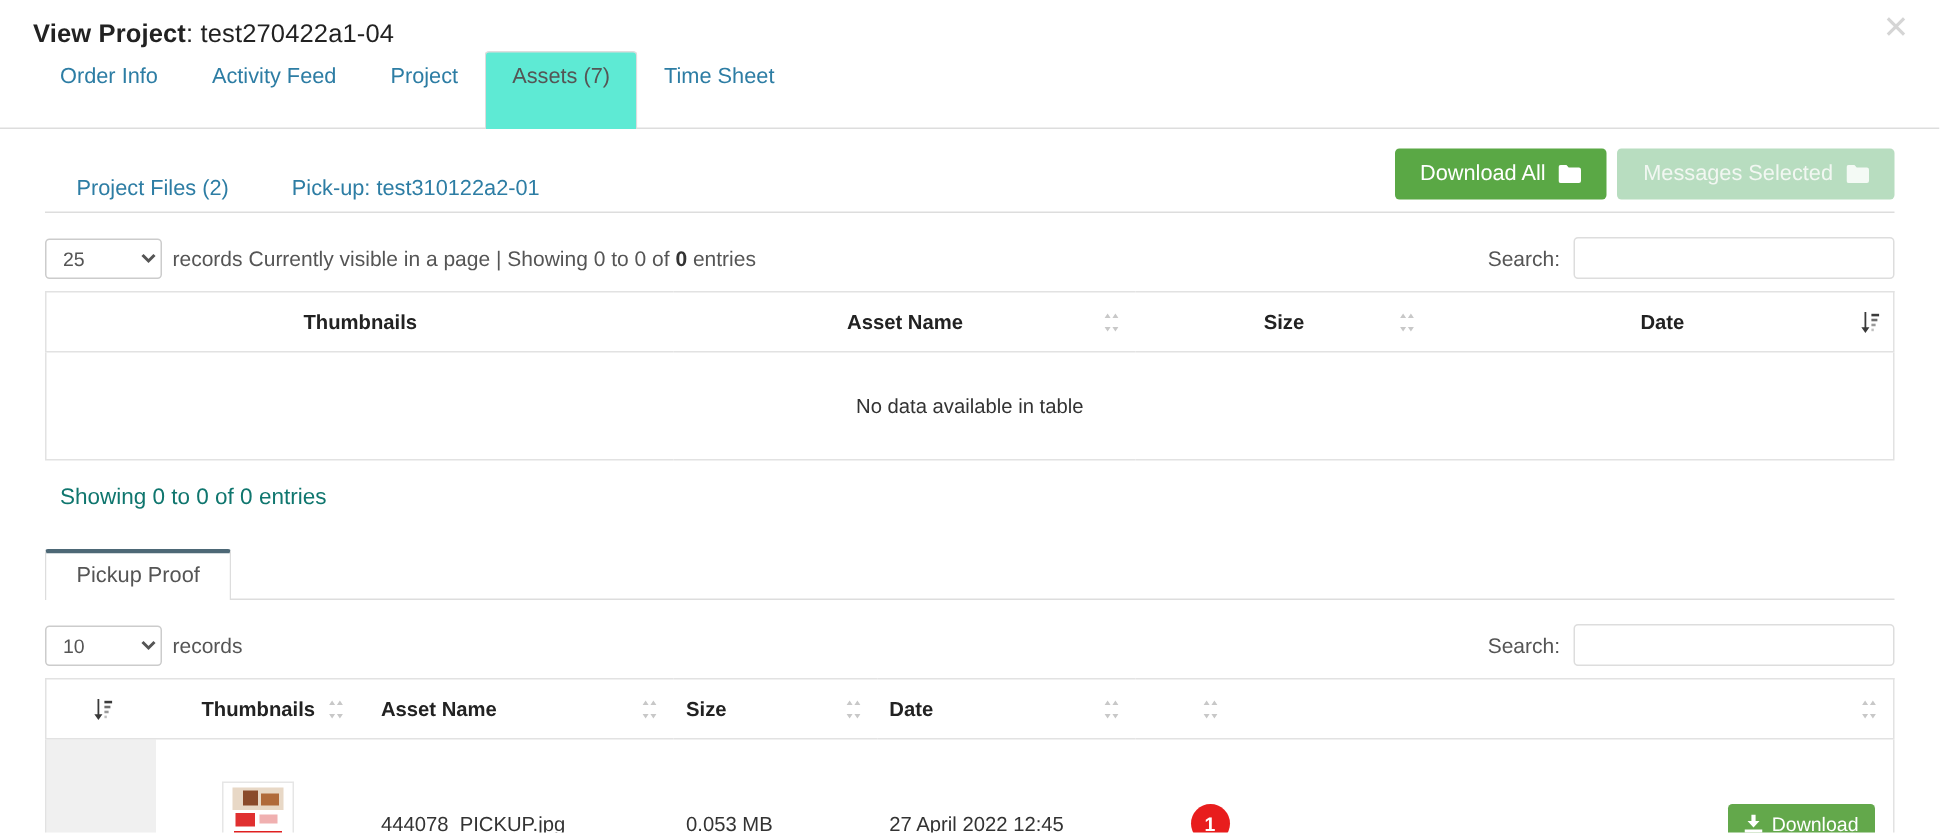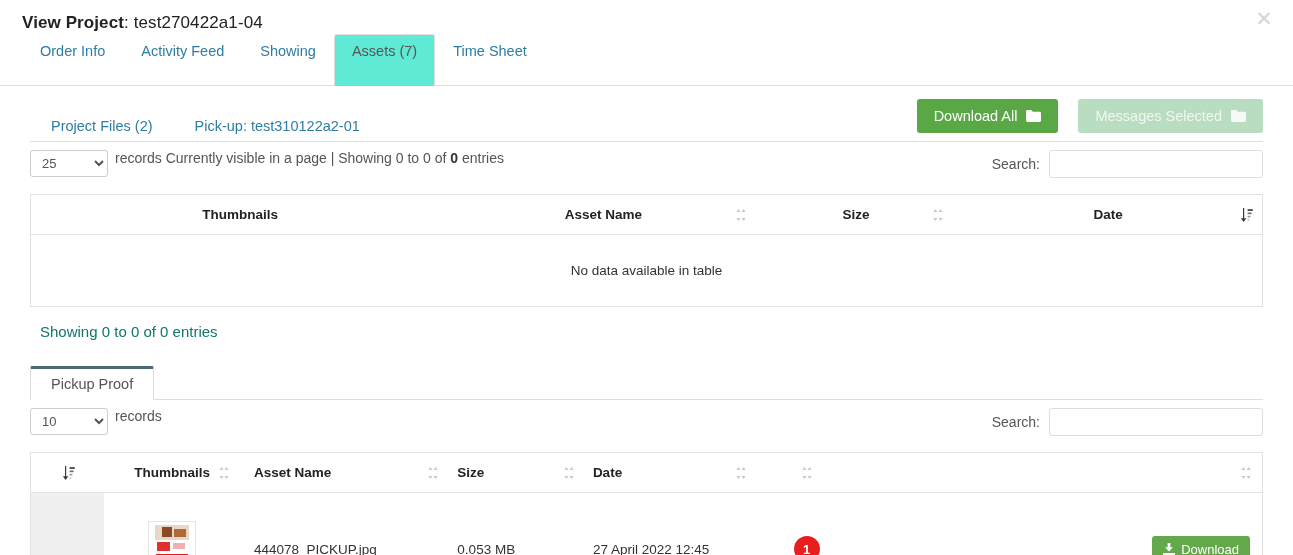--- a/index.html
+++ b/index.html
@@ -109,21 +109,21 @@
     border-radius: 2px 2px 0 0;
     padding-top: 8px;
   }
 
   
   .actions {
     position: absolute;
     right: 0;
     bottom: 8px;
     display: flex;
-    gap: 20px;
+    gap: 7px;
   }
   .btn {
     border: none;
     color: #ffffff;
     font-size: 14.5px;
     font-family: "Liberation Sans", sans-serif;
     padding: 10px 17px;
     border-radius: 3px;
     cursor: pointer;
     display: inline-flex;
@@ -134,21 +134,21 @@
   }
   .btn-green { background: #5aa845; }
   .btn-green-disabled { background: #b8ddc0; color: #f2f7f2; cursor: default; }
   .folder-ico { display: inline-block; width: 15px; height: 12px; }
 
   
   .table-controls {
     position: relative;
     height: 44px;
     display: flex;
-    align-items: flex-start;
+    align-items: center;
     margin-top: 8px;
   }
   .len-select {
     width: 78px;
     height: 27px;
     font-size: 13px;
     font-family: "Liberation Sans", sans-serif;
     color: #555;
     border: 1px solid #cccccc;
     border-radius: 3px;
@@ -289,21 +289,21 @@
 <div class="modal-header">
   <div class="modal-title">
     <b>View Project</b><span>: </span><span class="tval">test270422a1-04</span>
   </div>
   <div class="close-x">✕</div>
 </div>
 
 <div class="nav-tabs">
   <div class="nav-tab">Order Info</div>
   <div class="nav-tab">Activity Feed</div>
-  <div class="nav-tab">Showing</div>
+  <div class="nav-tab">Project</div>
   <div class="nav-tab active">Assets (7)</div>
   <div class="nav-tab">Time Sheet</div>
 </div>
 
 <div class="body-wrap">
 
   <div class="subtab-row">
     <div class="subtab">Project Files (2)</div>
     <div class="subtab">Pick-up: test310122a2-01</div>
 

